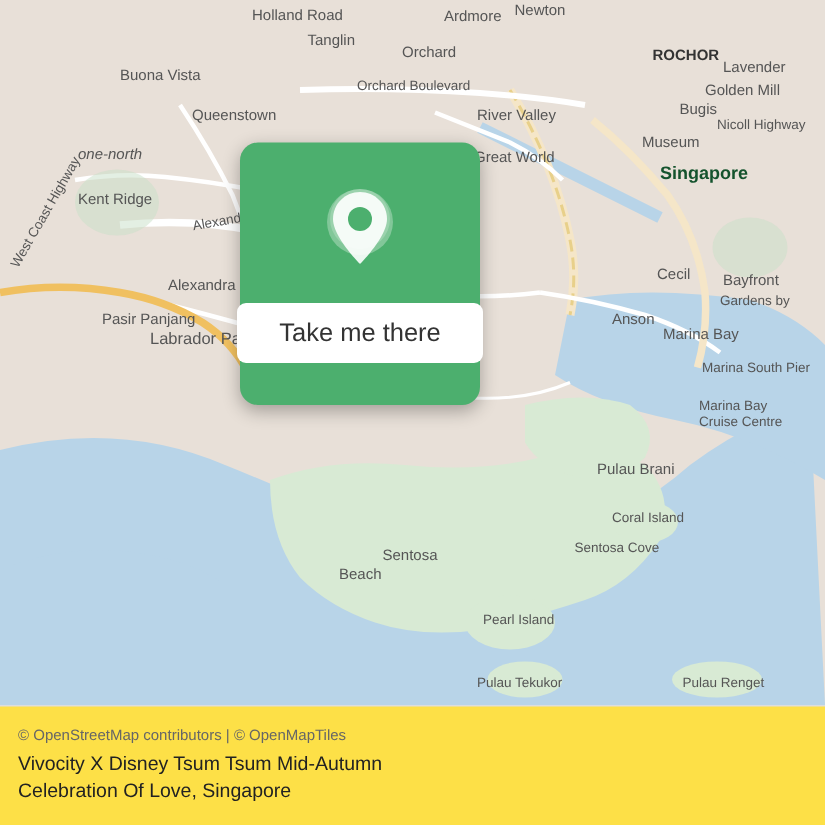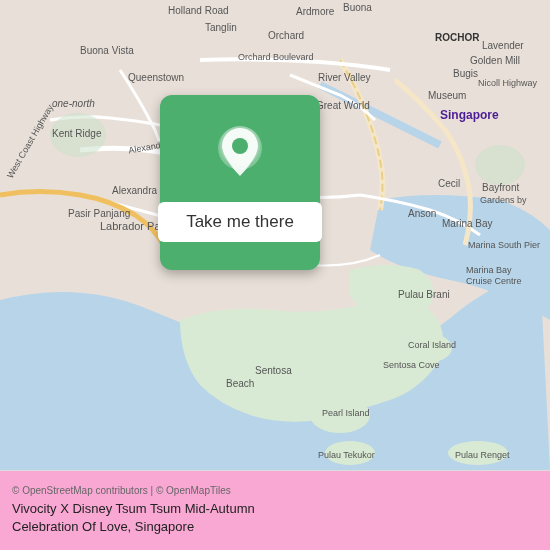--- a/index.html
+++ b/index.html
@@ -62,21 +62,21 @@
       white-space: nowrap;
     }
 
     
     .bottom-bar {
       position: absolute;
       bottom: 0;
       left: 0;
       width: 550px;
       height: 80px;
-      background: #f9a8d4;
+      background: #fde047;
       display: flex;
       align-items: center;
       padding: 0 12px;
       border-top: 1px solid #ddd;
     }
 
     .bottom-text {
       flex: 1;
     }
 
@@ -164,51 +164,51 @@
 
     <path d="M 0 195 Q 40 188 80 195 Q 110 200 135 215 Q 155 228 165 248" stroke="#f0c060" stroke-width="5" fill="none"></path>
 
     <path d="M 395 80 Q 420 100 445 130 Q 465 158 470 195 Q 472 220 465 245" stroke="#f5e6c8" stroke-width="5" fill="none"></path>
 
     <ellipse cx="275" cy="145" rx="45" ry="35" fill="#c8dfc8" opacity="0.6"></ellipse>
     <ellipse cx="78" cy="135" rx="28" ry="22" fill="#c8dfc8" opacity="0.5"></ellipse>
     <ellipse cx="500" cy="165" rx="25" ry="20" fill="#c8dfc8" opacity="0.5"></ellipse>
   </svg>
 
-  <div class="map-label" style="left:343px; top:2px;">Buona</div>
+  <div class="map-label" style="left:343px; top:2px;">Newton</div>
   <div class="map-label" style="left:168px; top:5px;">Holland Road</div>
   <div class="map-label" style="left:296px; top:6px;">Ardmore</div>
   <div class="map-label" style="left:205px; top:22px;">Tanglin</div>
   <div class="map-label" style="left:268px; top:30px;">Orchard</div>
   <div class="map-label bold" style="left:435px; top:32px; font-size:10px; font-weight:bold;">ROCHOR</div>
   <div class="map-label" style="left:80px; top:45px;">Buona Vista</div>
   <div class="map-label" style="left:482px; top:40px;">Lavender</div>
   <div class="map-label" style="left:470px; top:55px;">Golden Mill</div>
   <div class="map-label" style="left:238px; top:52px; font-size:9px;">Orchard Boulevard</div>
   <div class="map-label" style="left:453px; top:68px;">Bugis</div>
   <div class="map-label" style="left:128px; top:72px;">Queenstown</div>
   <div class="map-label" style="left:318px; top:72px;">River Valley</div>
   <div class="map-label" style="left:478px; top:78px; font-size:9px;">Nicoll Highway</div>
   <div class="map-label" style="left:428px; top:90px;">Museum</div>
   <div class="map-label" style="left:52px; top:98px;font-style:italic;">one-north</div>
   <div class="map-label" style="left:316px; top:100px;">Great World</div>
-  <div class="map-label bold" style="left:440px; top:108px; font-size:12px; font-weight:bold; color:#4c1d95;">Singapore</div>
+  <div class="map-label bold" style="left:440px; top:108px; font-size:12px; font-weight:bold; color:#14532d;">Singapore</div>
   <div class="map-label" style="left:52px; top:128px;">Kent Ridge</div>
   <div class="map-label" style="left:128px; top:140px; transform:rotate(-10deg); font-size:9px;">Alexandra Road</div>
   <div class="map-label" style="left:112px; top:185px;">Alexandra</div>
   <div class="map-label" style="left:68px; top:208px;">Pasir Panjang</div>
   <div class="map-label" style="left:482px; top:182px;">Bayfront</div>
   <div class="map-label" style="left:480px; top:195px; font-size:9px;">Gardens by</div>
   <div class="map-label" style="left:438px; top:178px;">Cecil</div>
   <div class="map-label" style="left:408px; top:208px;">Anson</div>
   <div class="map-label" style="left:442px; top:218px;">Marina Bay</div>
   <div class="map-label" style="left:468px; top:240px; font-size:9px;">Marina South Pier</div>
   <div class="map-label" style="left:466px; top:265px; font-size:9px;">Marina Bay</div>
   <div class="map-label" style="left:466px; top:276px; font-size:9px;">Cruise Centre</div>
-  <div class="map-label" style="left:370px; top:289px;padding-left:28px;">Pulau Brani</div>
+  <div class="map-label" style="left:370px; top:308px;padding-left:28px;">Pulau Brani</div>
   <div class="map-label" style="left:255px; top:365px;">Sentosa</div>
   <div class="map-label" style="left:226px; top:378px;">Beach</div>
   <div class="map-label" style="left:408px; top:340px; font-size:9px;">Coral Island</div>
   <div class="map-label" style="left:383px; top:360px; font-size:9px;">Sentosa Cove</div>
   <div class="map-label" style="left:322px; top:408px; font-size:9px;">Pearl Island</div>
   <div class="map-label" style="left:318px; top:450px; font-size:9px;">Pulau Tekukor</div>
   <div class="map-label" style="left:455px; top:450px; font-size:9px;">Pulau Renget</div>
   <div class="map-label" style="left:5px; top:175px; font-size:9px; transform:rotate(-60deg); transform-origin: left top;">West Coast Highway</div>
   <div class="map-label" style="left:100px; top:220px; font-size:11px;">Labrador Par</div>
 

